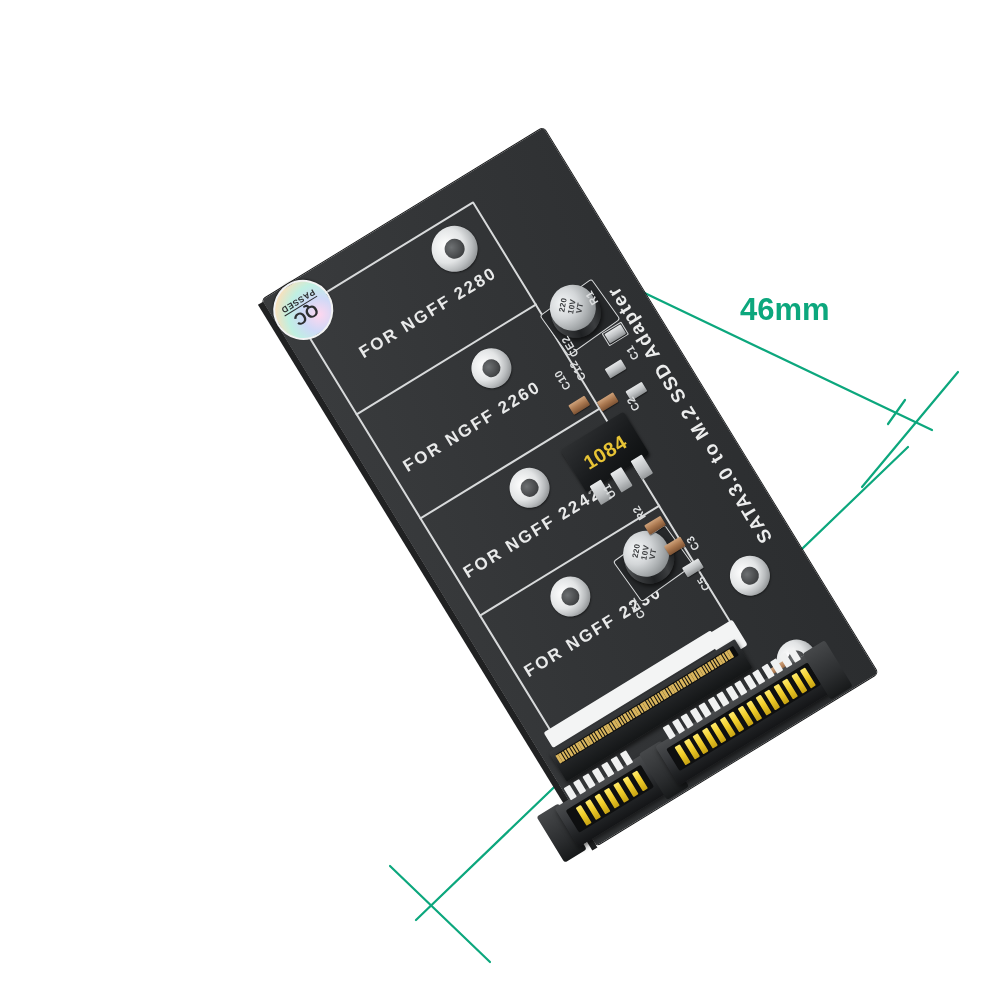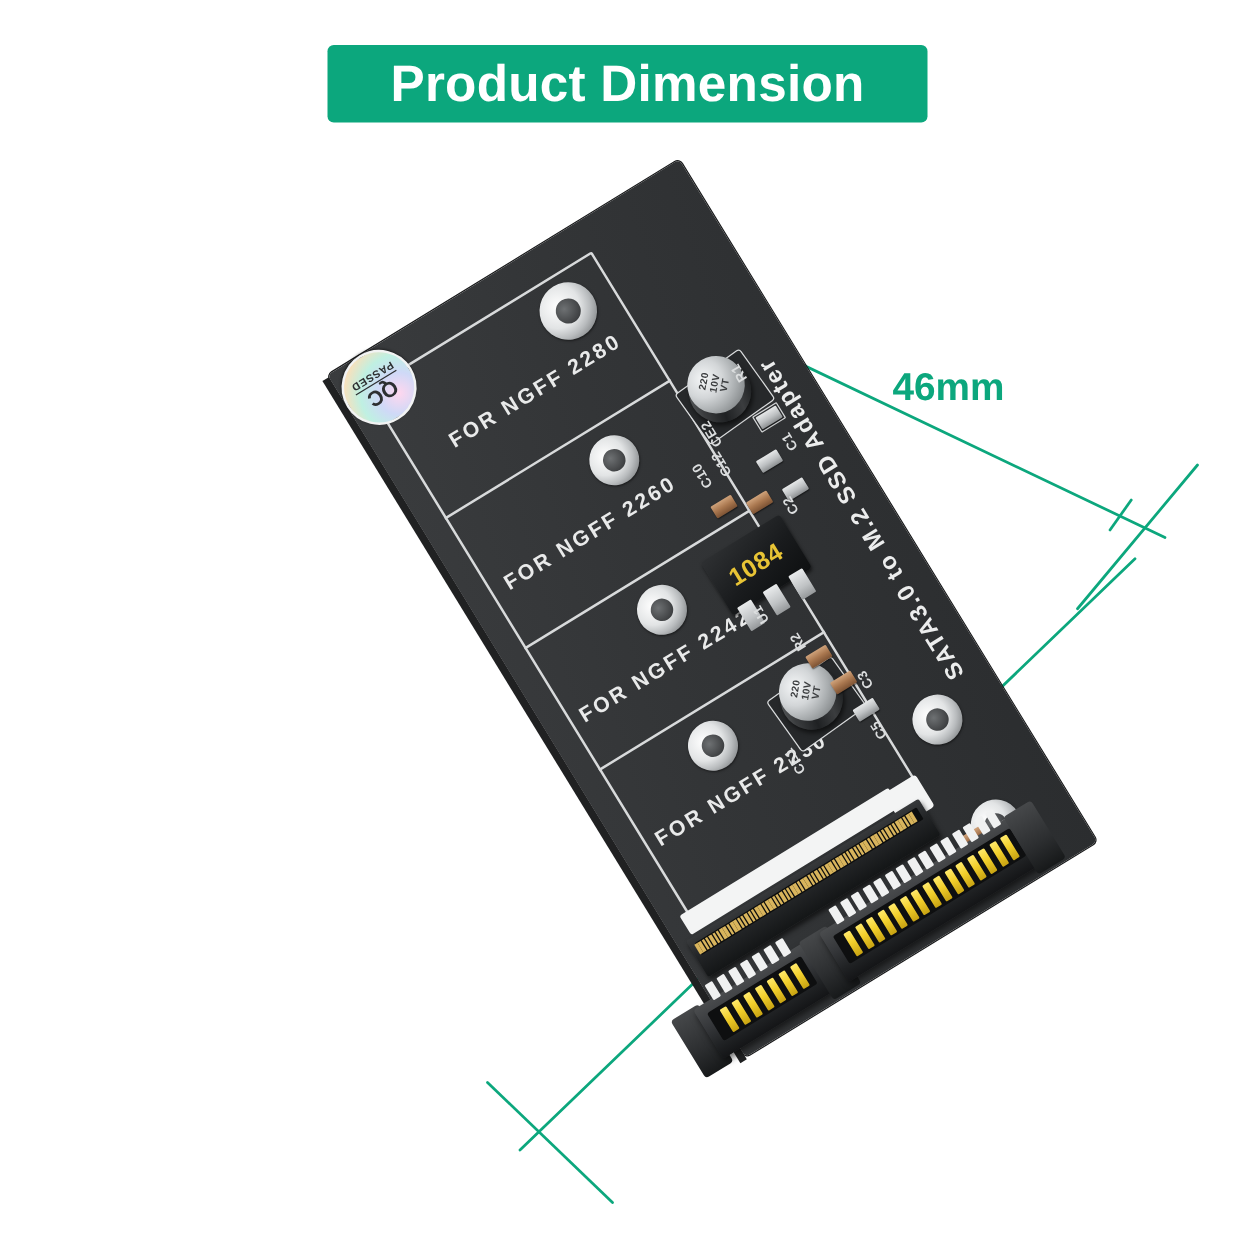--- a/index.html
+++ b/index.html
@@ -50,21 +50,21 @@
     pointer-events: none;
   }
   .dim-label {
     position: absolute;
     color: #0CA77D;
     font-size: 31px;
     font-weight: 600;
     white-space: nowrap;
     line-height: 1;
   }
-  #dim-46 { left: 714px; top: 294px; }
+  #dim-46 { left: 740px; top: 294px; }
   #dim-98 { left: 668px; top: 655px; }
 
   
   #board-wrap {
     position: absolute;
     left: 0; top: 0;
     width: 1000px;
     height: 1000px;
   }
   
@@ -389,23 +389,20 @@
     height: 54px;
     background: linear-gradient(180deg, #46484a 0%, #2c2e30 60%, #17191a 100%);
     border-radius: 3px;
   }
 </style>
 </head>
 <body>
 
 <div id="stage">
 
-  <div id="banner">
-    <div id="banner-text">Product Dimension</div>
-  </div>
 
   <svg id="dim-layer" viewBox="0 0 1000 1000" xmlns="http://www.w3.org/2000/svg">
     <g stroke="#0CA77D" stroke-width="2.2" fill="none" stroke-linecap="round">
 
       <line x1="600" y1="256" x2="566" y2="312"></line>
 
       <line x1="588" y1="266" x2="932" y2="430"></line>
 
       <line x1="958" y1="372" x2="862" y2="487"></line>
 

